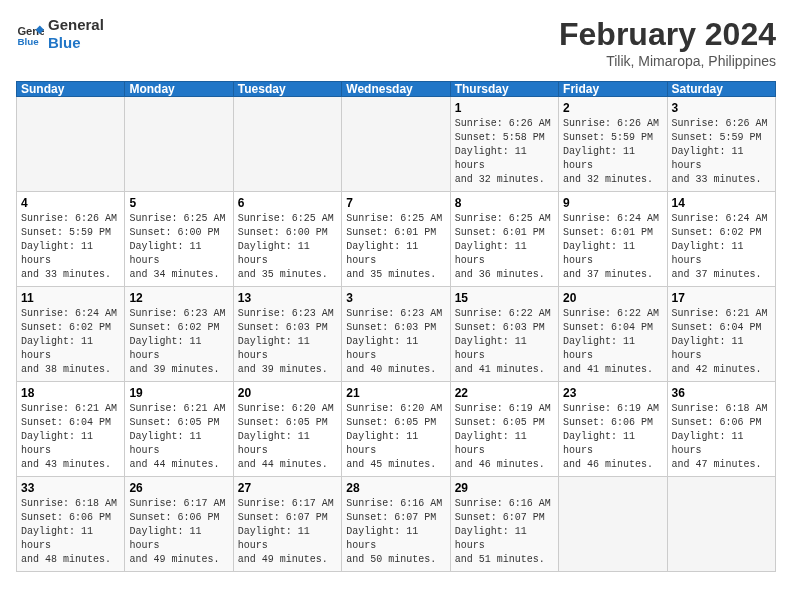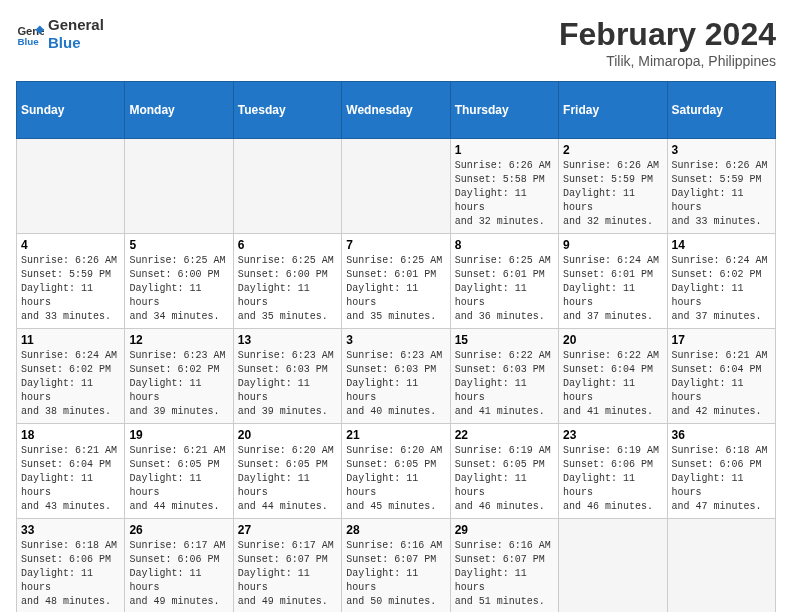--- a/index.html
+++ b/index.html
@@ -38,21 +38,21 @@
       color: #555;
     }
     table {
       width: 100%;
       border-collapse: collapse;
       font-size: 11px;
     }
     thead tr th {
       background-color: #2176c7;
       color: #fff;
-      padding: 21px 4px;
+      padding: 0 4px;
       text-align: left;
       font-size: 12px;
       font-weight: bold;
       border: 1px solid #1a5fa0;
     }
     tbody tr td {
       border: 1px solid #ccc;
       vertical-align: top;
       padding: 4px;
       height: 80px;

